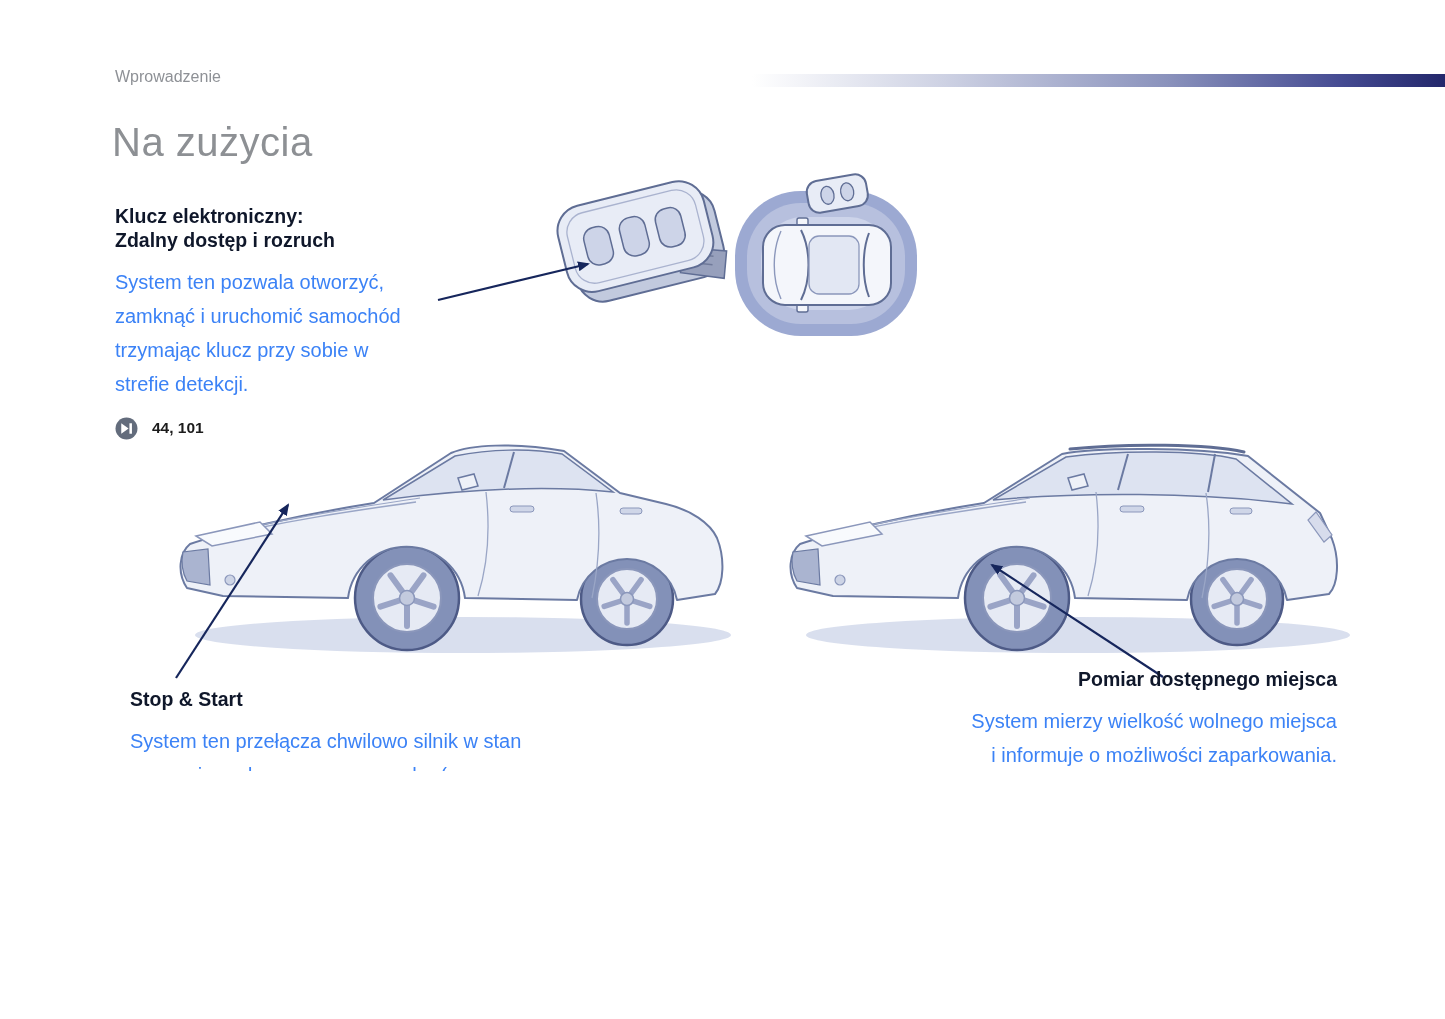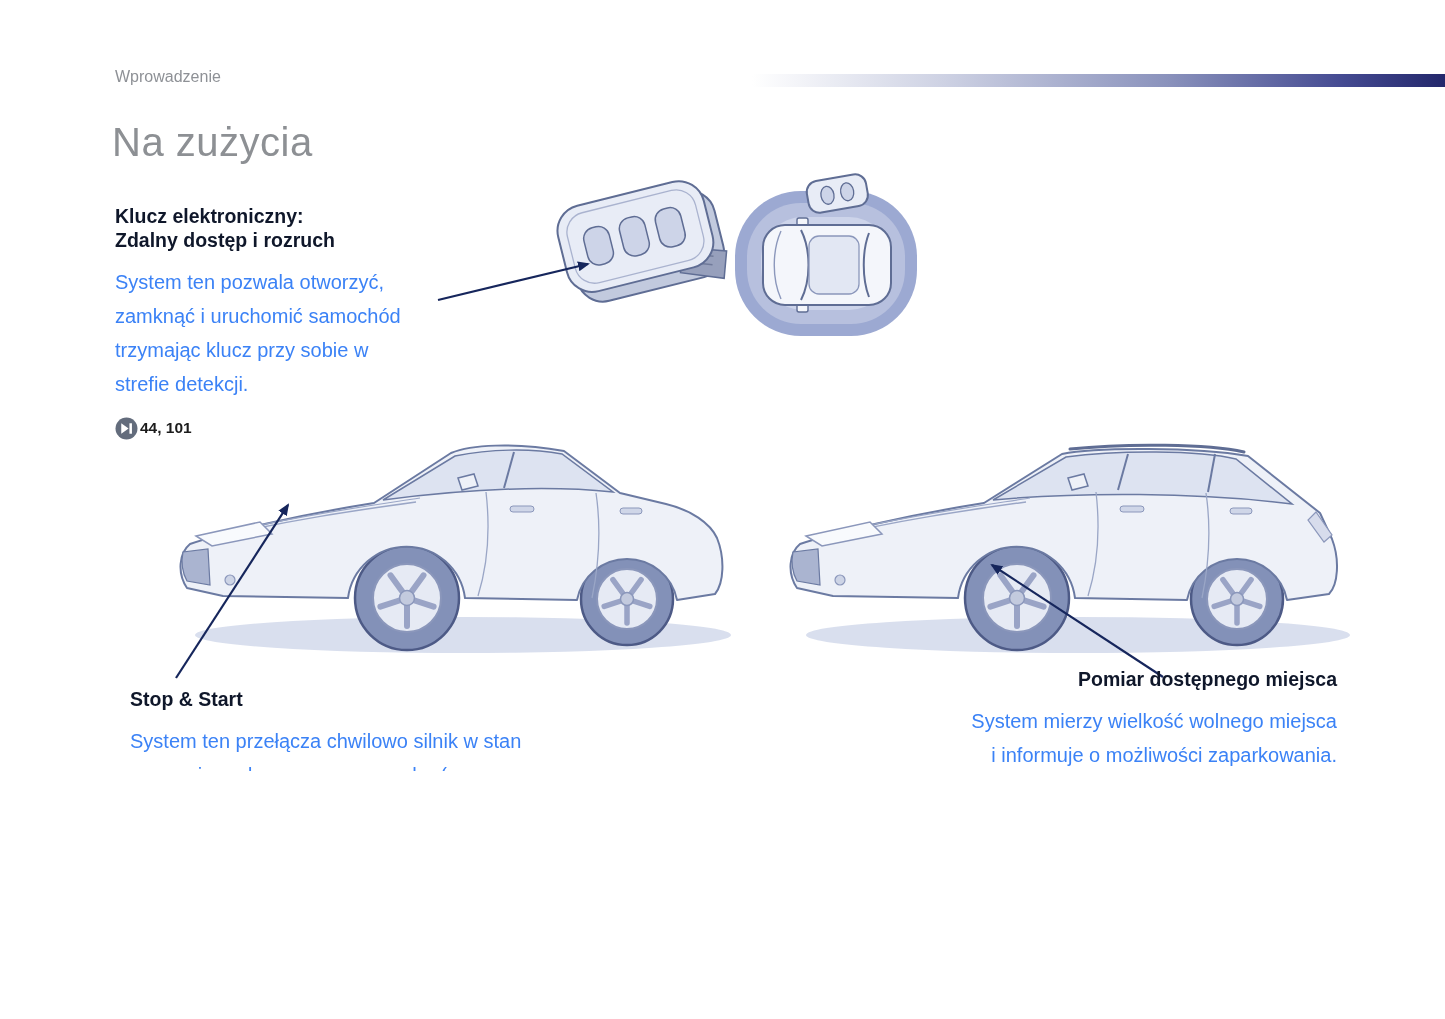--- a/index.html
+++ b/index.html
@@ -11,21 +11,21 @@
   .page-title{position:absolute;left:112px;top:120px;margin:0;font-size:40px;font-weight:400;
         color:#8d9094;letter-spacing:.5px;z-index:2;}
   .art{position:absolute;left:0;top:0;z-index:1;}
   .sec{position:absolute;z-index:2;}
   .key-sec{left:115px;top:205px;width:302px;}
   .stop-sec{left:115px;top:688px;width:430px;margin-left:15px;}
   .park-sec{left:967px;top:668px;width:370px;text-align:right;}
   .sec-heading{font-size:19.5px;font-weight:700;line-height:1.22;margin:0;color:#0f172a;}
   .sec-heading span{display:block;}
   .sec-body{font-size:20px;line-height:1.7;margin:12px 0 0;color:#3b82f6;}
-  .ref-row{display:flex;align-items:center;gap:2px;margin-top:16px;font-weight:700;font-size:15.5px;color:#1c1c1c;}
+  .ref-row{display:flex;align-items:center;gap:14px;margin-top:16px;font-weight:700;font-size:15.5px;color:#1c1c1c;}
   .ref-icon{width:23px;height:23px;flex:0 0 auto;}
   .page-num{position:absolute;left:44px;top:944px;font-weight:700;font-size:16px;color:#2b2b2b;z-index:2;}
 </style>
 </head>
 <body>
 
 <div class="page">
 
   <span class="header-label">Wprowadzenie</span>
   <div class="gradient-bar"></div>

